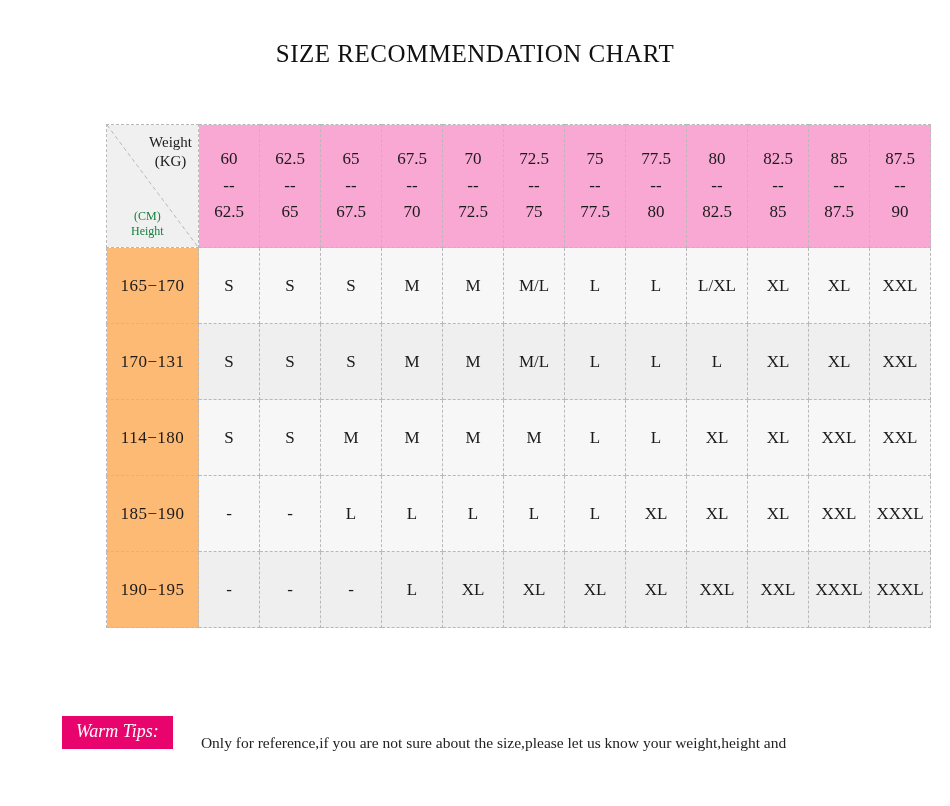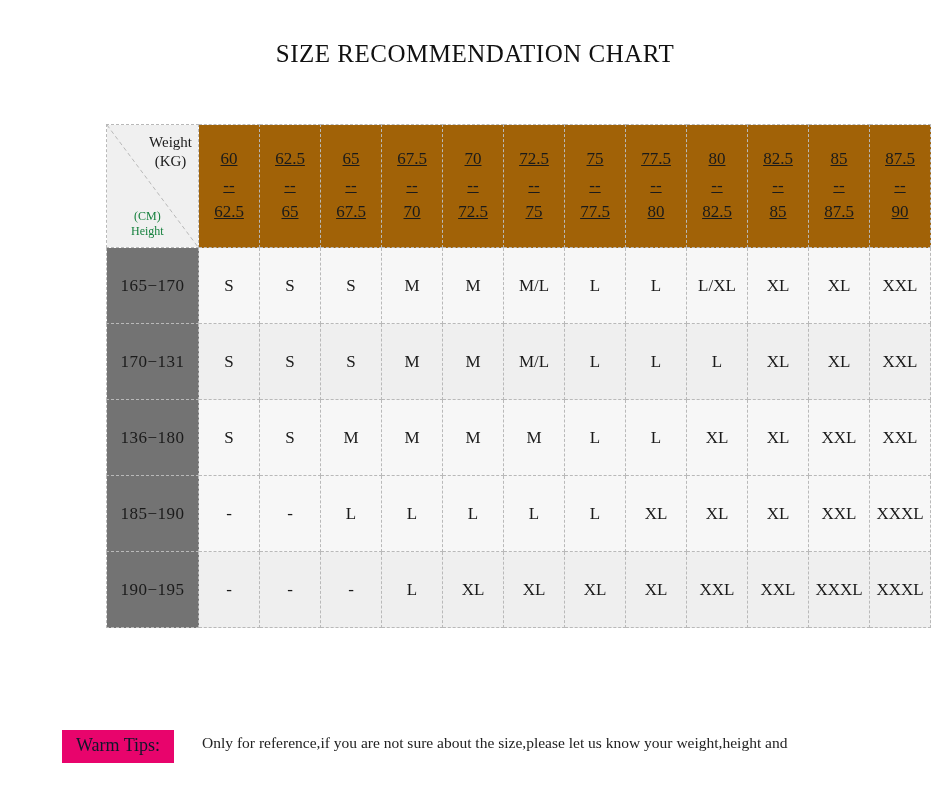--- a/index.html
+++ b/index.html
@@ -82,32 +82,31 @@
   .corner-height {
     position: absolute;
     left: 24px;
     bottom: 8px;
     text-align: center;
     font-size: 12px;
     line-height: 1.25;
     color: #15803d;
   }
   th.weight-head {
-    background: #a16207;
+    background: #f9a8d4;
     height: 122px;
     font-size: 17px;
     line-height: 1.55;
     color: #1a1a1a;
-    text-decoration: underline;
   }
   th.weight-head .lo, th.weight-head .hi, th.weight-head .dash {
     display: block;
   }
   td.height-cell {
-    background: #737373;
+    background: #fdba74;
     height: 75px;
     font-size: 17px;
     letter-spacing: 0.5px;
   }
   td.size-cell {
     background: #f7f7f7;
     height: 75px;
     font-size: 17px;
   }
   tr.row-alt td.size-cell {
@@ -116,27 +115,28 @@
   .tips {
     position: absolute;
     left: 62px;
     top: 712px;
     width: 830px;
     display: flex;
     align-items: flex-start;
   }
   .tips-badge {
     background: #e8046c;
-    color: #0f172a;
+    color: #ffffff;
     font-family: "Liberation Serif", serif;
     font-size: 18px;
     padding: 6px 14px 7px 14px;
     white-space: nowrap;
     line-height: 1.1;
-    margin-top: 18px;
+    margin-top: 4px;
+    font-style: italic;
   }
   .tips-text {
     margin-left: 28px;
     font-family: "Liberation Serif", serif;
     font-size: 15.5px;
     line-height: 1.9;
     color: #222;
     max-width: 680px;
     margin-top: 16px;
   }
@@ -257,21 +257,21 @@
             <td class="size-cell">M</td>
             <td class="size-cell">M/L</td>
             <td class="size-cell">L</td>
             <td class="size-cell">L</td>
             <td class="size-cell">L</td>
             <td class="size-cell">XL</td>
             <td class="size-cell">XL</td>
             <td class="size-cell">XXL</td>
           </tr>
           <tr>
-            <td class="height-cell">136−180</td>
+            <td class="height-cell">114−180</td>
             <td class="size-cell">S</td>
             <td class="size-cell">S</td>
             <td class="size-cell">M</td>
             <td class="size-cell">M</td>
             <td class="size-cell">M</td>
             <td class="size-cell">M</td>
             <td class="size-cell">L</td>
             <td class="size-cell">L</td>
             <td class="size-cell">XL</td>
             <td class="size-cell">XL</td>

